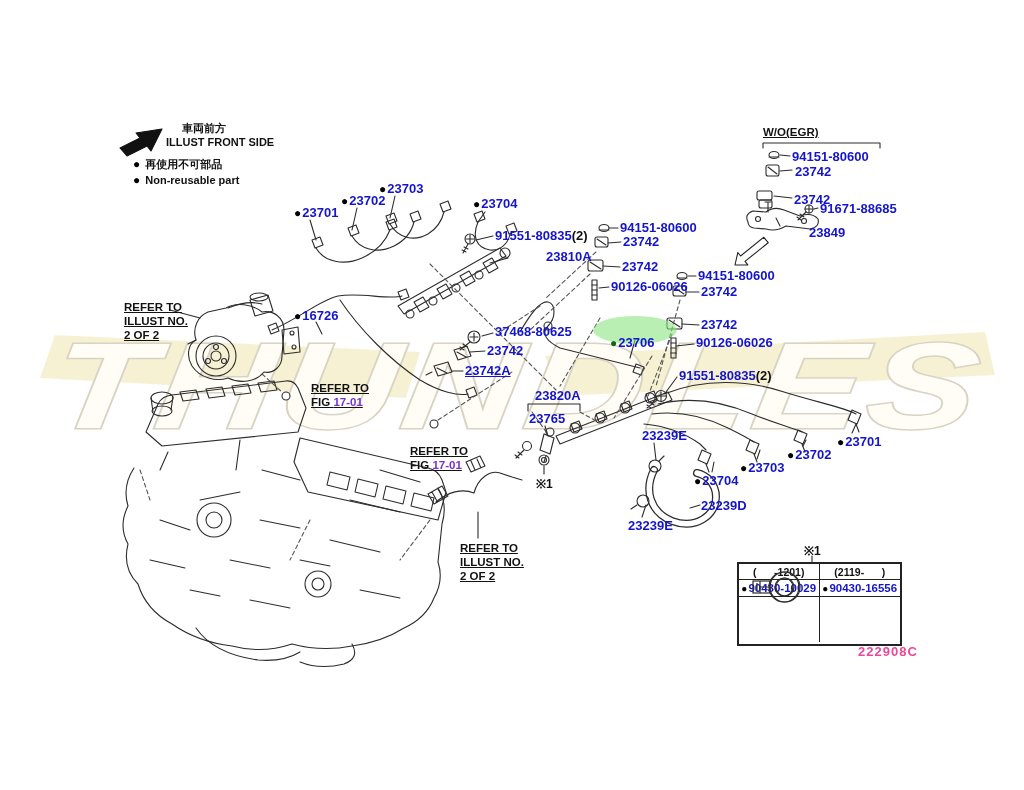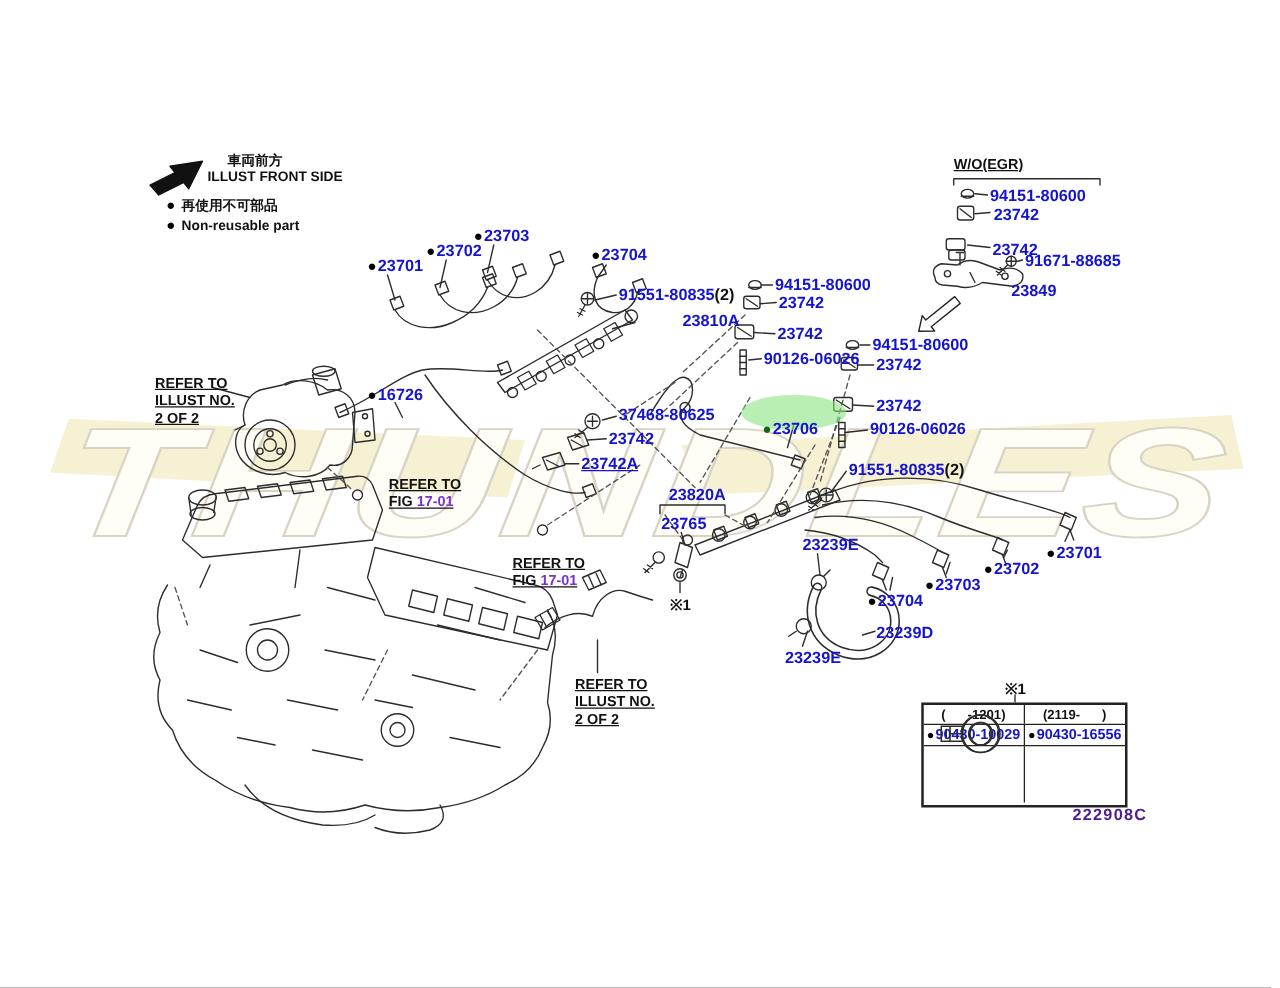--- a/index.html
+++ b/index.html
@@ -29,21 +29,21 @@
   #ptable .hdr .cell{font:bold 10.5px "Liberation Sans",sans-serif;color:#111;
           white-space:pre;padding-top:2px;height:15px;}
   #ptable .hdr .cell:first-child{border-right:1px solid #222;}
   #ptable .pnum{border-bottom:1px solid #222;}
   #ptable .pnum .cell{font:bold 11.5px "Liberation Sans",sans-serif;color:#1414cc;
           white-space:nowrap;padding-top:2px;height:16px;}
   #ptable .pnum .cell:first-child{border-right:1px solid #222;}
   #ptable .pnum .cell::before{content:"●";color:#000;font-size:10px;margin-right:1px;}
   #ptable .draw .cell:first-child{border-right:1px solid #222;height:45px;}
   #code{position:absolute;left:858px;top:644px;z-index:3;font:bold 13px "Liberation Sans",sans-serif;
-        color:#4c1d95;letter-spacing:1px;}
+        color:#ec4899;letter-spacing:1px;}
 </style>
 </head>
 <body>
 
 <div id="stage">
 
   <svg id="wm-layer" width="1024" height="790">
     <polygon points="55,335 420,352 406,398 40,378" fill="#f6efcd" opacity="0.85"></polygon>
     <polygon points="545,356 985,332 995,375 560,396" fill="#f6efcd" opacity="0.85"></polygon>
     <text x="0" y="0" transform="translate(512,428) skewX(-8)" text-anchor="middle" font-family="Liberation Sans, sans-serif" font-size="122" font-weight="bold" font-style="italic" letter-spacing="4" textLength="930" lengthAdjust="spacingAndGlyphs" fill="#fffdf6" stroke="#d9d3c3" stroke-width="3" paint-order="stroke">THUNDLES</text>

